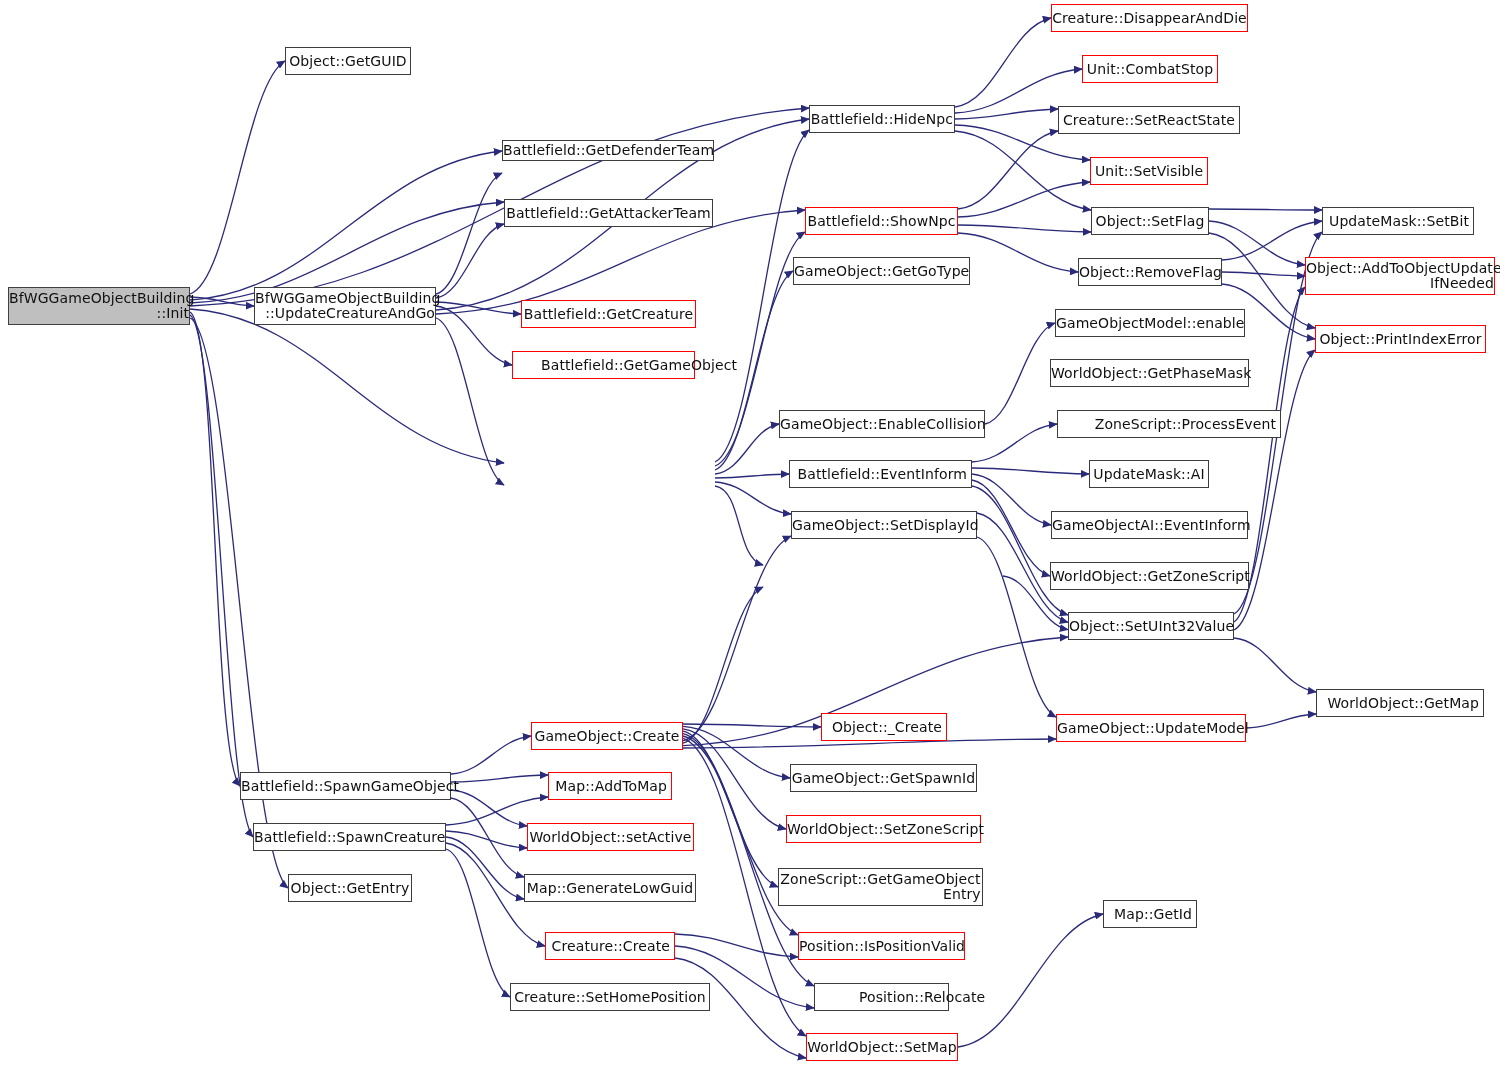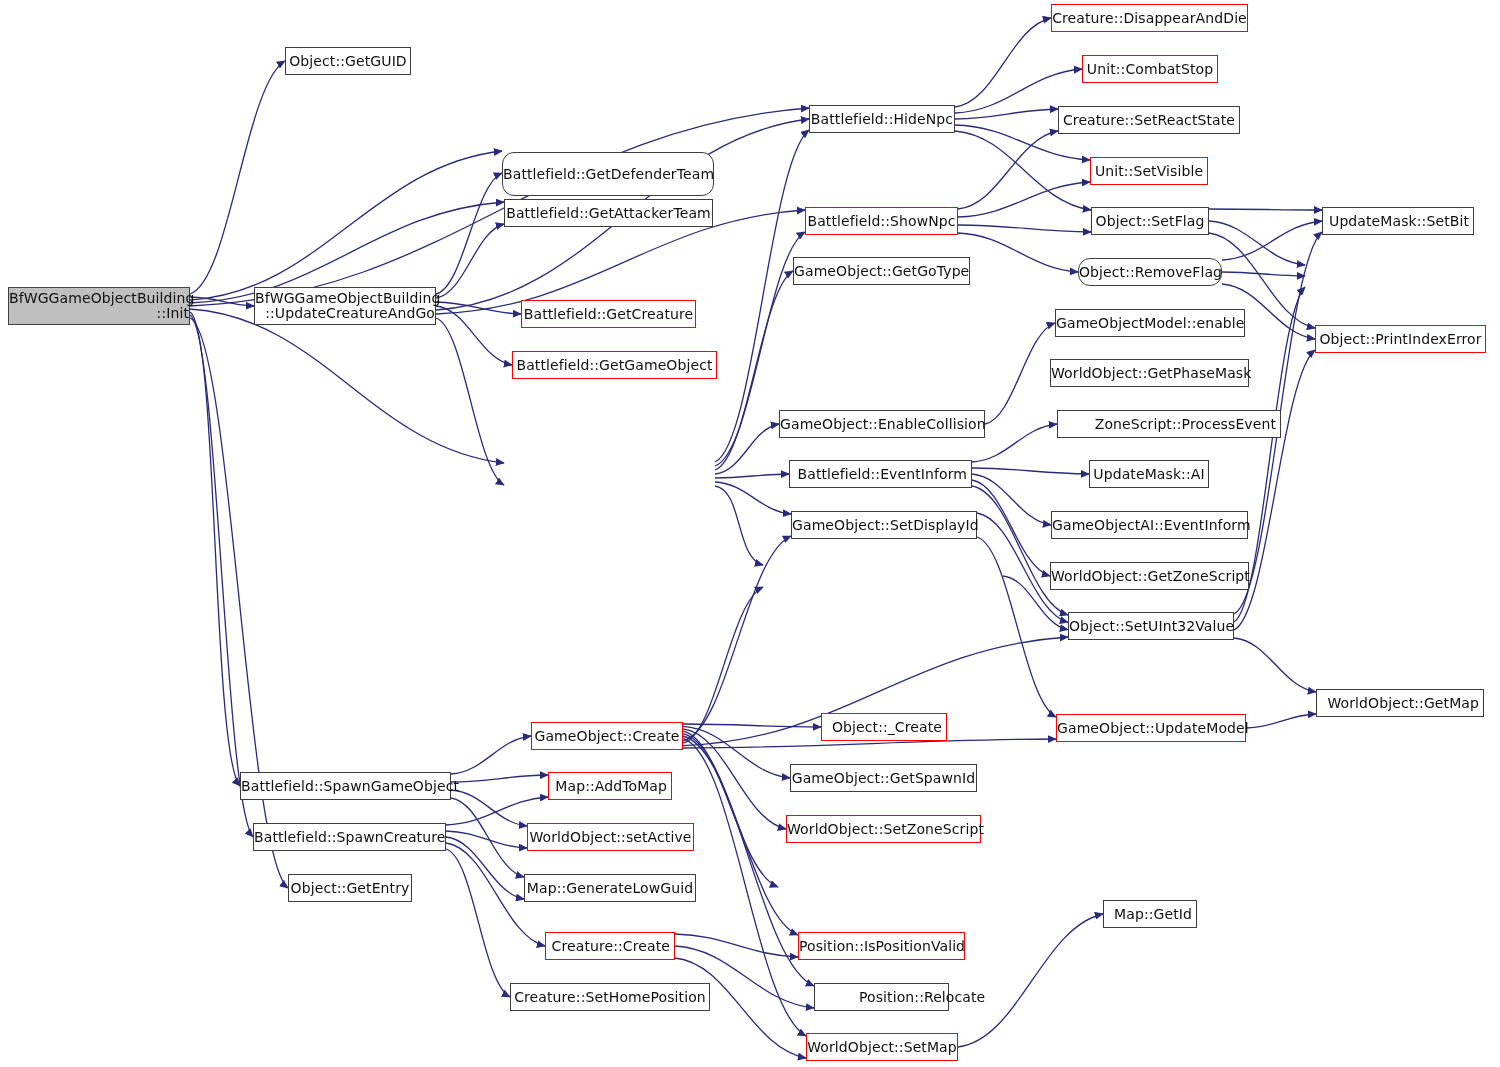--- a/index.html
+++ b/index.html
@@ -110,56 +110,60 @@
         <path d="M675,946 C733.38,949.41 755.62,1001.862 814,1008"></path>
         <path d="M675,958 C730.02,963.5 750.98,1048.1 806,1058"></path>
         <path d="M958,1047 C1018.9,1039.685 1042.1,927.167 1103,914"></path>
       </g>
   </svg>
 <div class="node root" style="left: 8px; top: 287px; width: 182px; height: 38px;"><span>BfWGGameObjectBuilding
 ::Init</span></div>
     <div class="node" style="left: 285px; top: 47px; width: 126px; height: 28px;"><span>Object::GetGUID</span></div>
     <div class="node" style="left: 254px; top: 287px; width: 182px; height: 38px;"><span>BfWGGameObjectBuilding
 ::UpdateCreatureAndGo</span></div>
-    <div class="node" style="left: 502px; top: 152px; width: 212px; height: 44px; border-radius: 12px;"><span>Battlefield::GetDefenderTeam</span></div>
+    <div class="node" style="left: 502px; top: 140px; width: 212px; height: 21px;"><span>Battlefield::GetDefenderTeam</span></div>
     <div class="node" style="left: 504px; top: 199px; width: 209px; height: 28px;"><span>Battlefield::GetAttackerTeam</span></div>
     <div class="node red" style="left: 521px; top: 300px; width: 175px; height: 28px;"><span>Battlefield::GetCreature</span></div>
-    <div class="node red" style="left: 512px; top: 351px; width: 205px; height: 28px;"><span>Battlefield::GetGameObject</span></div>
+    <div class="node red" style="left: 512px; top: 351px; width: 183px; height: 28px; padding-left: 28px;"><span>Battlefield::GetGameObject</span></div>
     <div class="node" style="left: 809px; top: 105px; width: 146px; height: 28px;"><span>Battlefield::HideNpc</span></div>
     <div class="node red" style="left: 805px; top: 207px; width: 153px; height: 28px;"><span>Battlefield::ShowNpc</span></div>
     <div class="node" style="left: 793px; top: 257px; width: 177px; height: 28px;"><span>GameObject::GetGoType</span></div>
     <div class="node" style="left: 779px; top: 410px; width: 206px; height: 28px;"><span>GameObject::EnableCollision</span></div>
     <div class="node" style="left: 789px; top: 460px; width: 183px; height: 28px;"><span>Battlefield::EventInform</span></div>
     <div class="node" style="left: 791px; top: 511px; width: 186px; height: 28px;"><span>GameObject::SetDisplayId</span></div>
     <div class="node red" style="left: 1051px; top: 4px; width: 197px; height: 28px;"><span>Creature::DisappearAndDie</span></div>
     <div class="node red" style="left: 1082px; top: 55px; width: 136px; height: 28px;"><span>Unit::CombatStop</span></div>
     <div class="node" style="left: 1058px; top: 106px; width: 182px; height: 28px;"><span>Creature::SetReactState</span></div>
     <div class="node red" style="left: 1090px; top: 157px; width: 118px; height: 28px;"><span>Unit::SetVisible</span></div>
     <div class="node" style="left: 1091px; top: 207px; width: 118px; height: 28px;"><span>Object::SetFlag</span></div>
-    <div class="node" style="left: 1078px; top: 258px; width: 144px; height: 28px; border-radius: 12px;"><span>Object::RemoveFlag</span></div>
+    <div class="node" style="left: 1078px; top: 258px; width: 144px; height: 28px;"><span>Object::RemoveFlag</span></div>
     <div class="node" style="left: 1055px; top: 309px; width: 190px; height: 28px;"><span>GameObjectModel::enable</span></div>
     <div class="node" style="left: 1050px; top: 359px; width: 199px; height: 28px;"><span>WorldObject::GetPhaseMask</span></div>
     <div class="node" style="left: 1057px; top: 410px; width: 224px; height: 28px;"><span>ZoneScript::ProcessEvent</span></div>
     <div class="node" style="left: 1089px; top: 460px; width: 120px; height: 28px;"><span>UpdateMask::AI</span></div>
     <div class="node" style="left: 1051px; top: 511px; width: 197px; height: 28px;"><span>GameObjectAI::EventInform</span></div>
     <div class="node" style="left: 1050px; top: 562px; width: 199px; height: 28px;"><span>WorldObject::GetZoneScript</span></div>
     <div class="node" style="left: 1068px; top: 612px; width: 166px; height: 28px;"><span>Object::SetUInt32Value</span></div>
     <div class="node red" style="left: 1056px; top: 714px; width: 190px; height: 28px;"><span>GameObject::UpdateModel</span></div>
     <div class="node" style="left: 1322px; top: 207px; width: 152px; height: 28px;"><span>UpdateMask::SetBit</span></div>
+    <div class="node red" style="left: 1305px; top: 257px; width: 190px; height: 38px;"><span>Object::AddToObjectUpdate
+IfNeeded</span></div>
     <div class="node red" style="left: 1315px; top: 325px; width: 171px; height: 28px;"><span>Object::PrintIndexError</span></div>
     <div class="node" style="left: 1316px; top: 689px; width: 168px; height: 28px;"><span>WorldObject::GetMap</span></div>
     <div class="node" style="left: 240px; top: 772px; width: 211px; height: 28px;"><span>Battlefield::SpawnGameObject</span></div>
     <div class="node" style="left: 253px; top: 823px; width: 193px; height: 28px;"><span>Battlefield::SpawnCreature</span></div>
     <div class="node" style="left: 288px; top: 874px; width: 124px; height: 28px;"><span>Object::GetEntry</span></div>
     <div class="node red" style="left: 531px; top: 722px; width: 152px; height: 28px;"><span>GameObject::Create</span></div>
     <div class="node red" style="left: 548px; top: 772px; width: 124px; height: 28px;"><span>Map::AddToMap</span></div>
     <div class="node red" style="left: 527px; top: 823px; width: 167px; height: 28px;"><span>WorldObject::setActive</span></div>
     <div class="node" style="left: 524px; top: 874px; width: 172px; height: 28px;"><span>Map::GenerateLowGuid</span></div>
     <div class="node red" style="left: 545px; top: 932px; width: 130px; height: 28px;"><span>Creature::Create</span></div>
     <div class="node" style="left: 510px; top: 983px; width: 200px; height: 28px;"><span>Creature::SetHomePosition</span></div>
     <div class="node red" style="left: 821px; top: 713px; width: 126px; height: 28px;"><span>Object::_Create</span></div>
     <div class="node" style="left: 790px; top: 764px; width: 187px; height: 28px;"><span>GameObject::GetSpawnId</span></div>
     <div class="node red" style="left: 786px; top: 815px; width: 195px; height: 28px;"><span>WorldObject::SetZoneScript</span></div>
+    <div class="node" style="left: 778px; top: 868px; width: 205px; height: 38px;"><span>ZoneScript::GetGameObject
+Entry</span></div>
     <div class="node red" style="left: 798px; top: 932px; width: 167px; height: 28px;"><span>Position::IsPositionValid</span></div>
     <div class="node" style="left: 814px; top: 983px; width: 135px; height: 28px; padding-left: 44px;"><span>Position::Relocate</span></div>
     <div class="node red" style="left: 806px; top: 1033px; width: 152px; height: 28px;"><span>WorldObject::SetMap</span></div>
     <div class="node" style="left: 1103px; top: 900px; width: 94px; height: 28px;"><span>Map::GetId</span></div>
   </div>
 
 </body></html>

